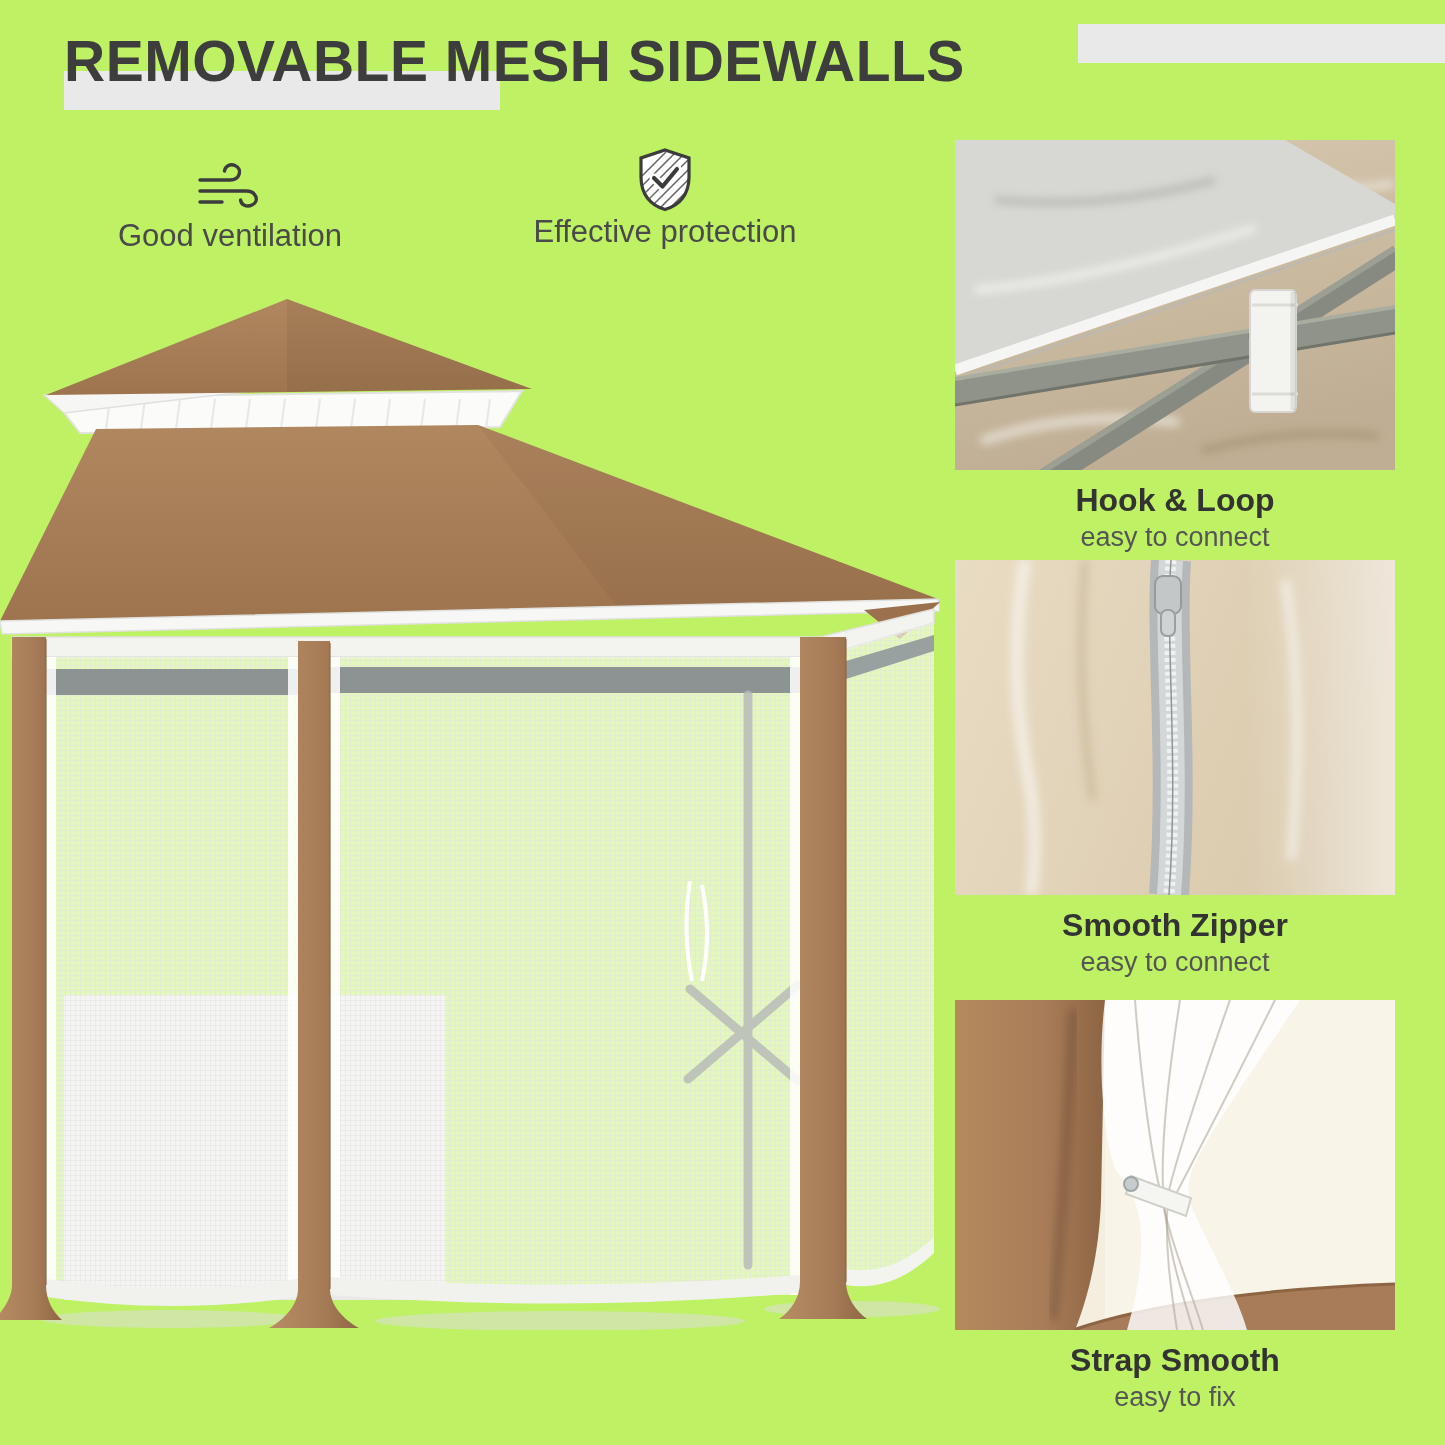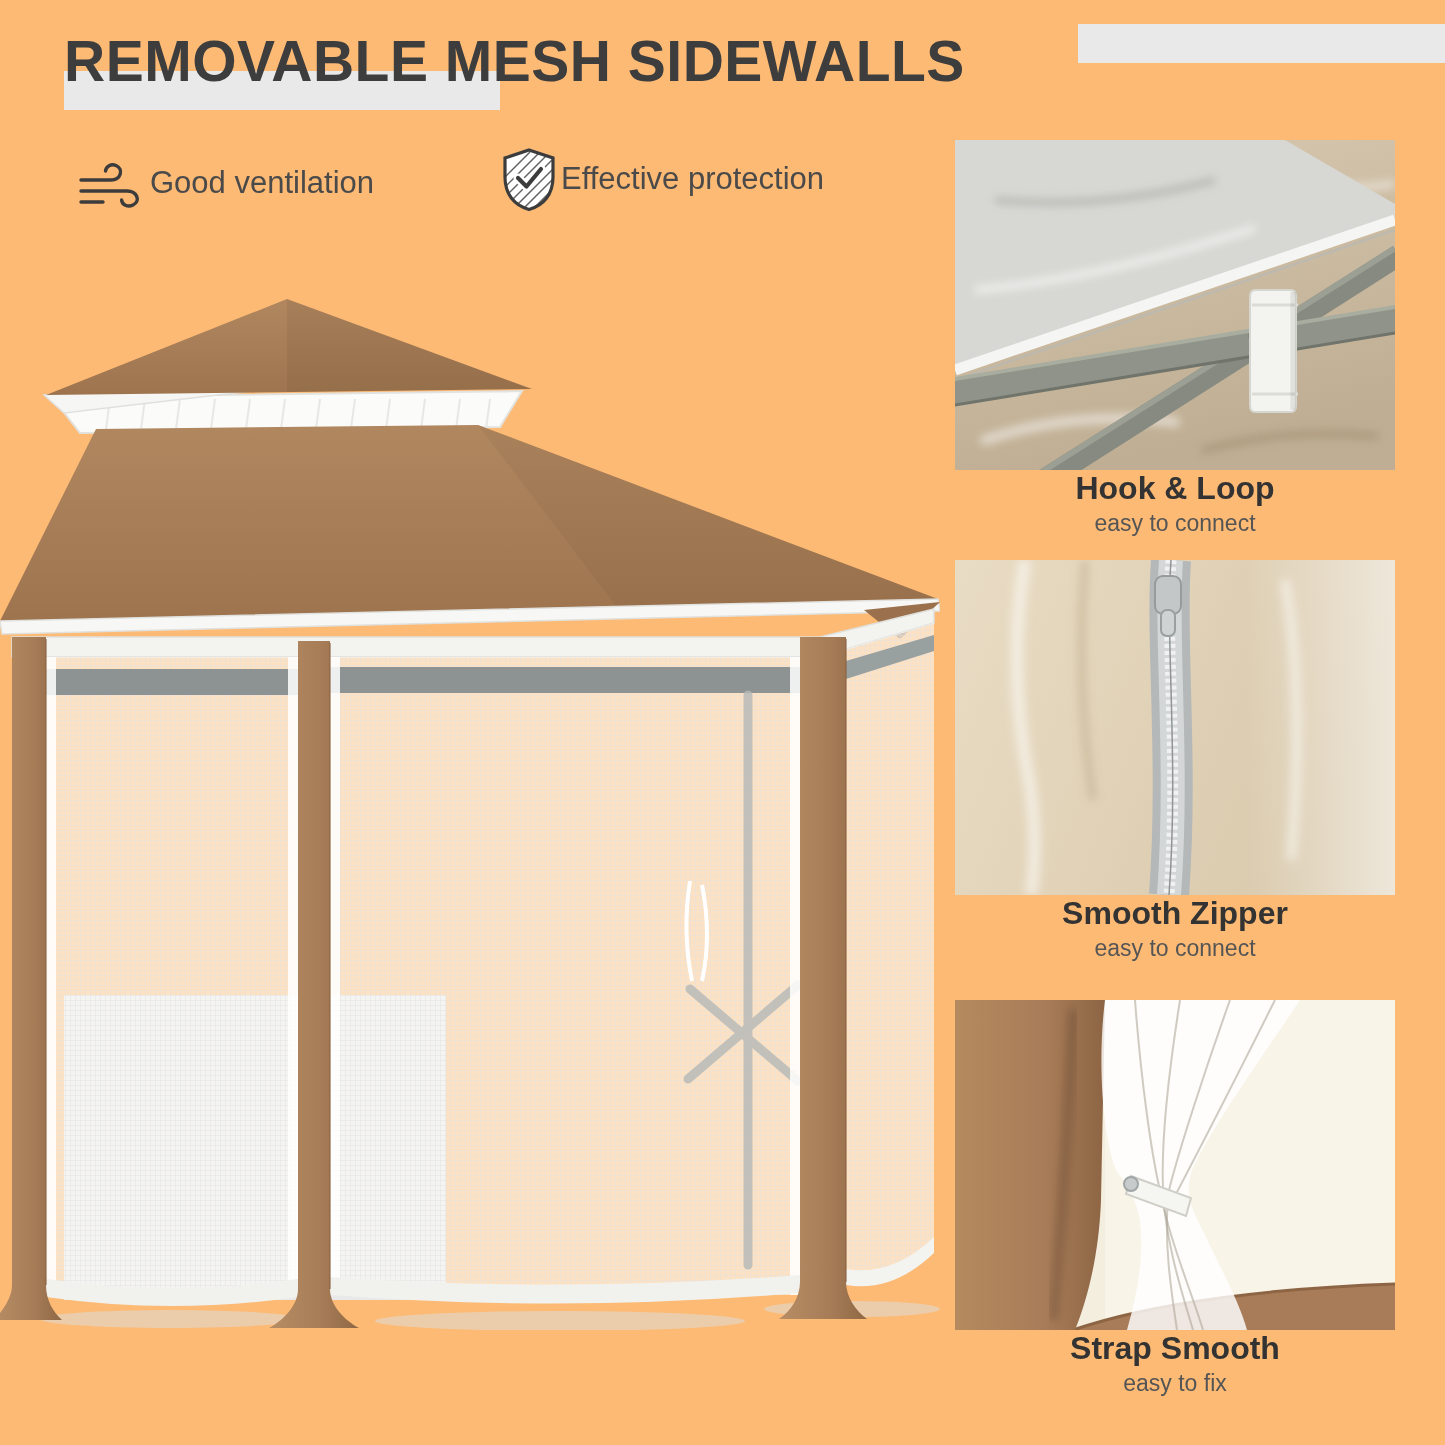--- a/index.html
+++ b/index.html
@@ -1,48 +1,48 @@
 <!DOCTYPE html>
 <html><head>
 <meta charset="utf-8">
 <style>
   html,body{margin:0;padding:0;background:#ffffff;}
   .canvas{
-    position:relative;width:1445px;height:1445px;background:#fdba74;
+    position:relative;width:1445px;height:1445px;background:#bef264;
     overflow:hidden;font-family:"Liberation Sans",sans-serif;color:#3d3d3d;
   }
   .accent-block{position:absolute;background:#e9e9e9;z-index:0;}
   .title-block{left:64px;top:71px;width:436px;height:39px;}
   .corner-block{left:1078px;top:24px;width:367px;height:39px;}
   .gazebo-block{left:64px;top:995px;width:382px;height:305px;}
 
   .title{
     position:absolute;left:64px;top:28px;margin:0;z-index:2;
     font-size:57px;font-weight:800;letter-spacing:0.5px;color:#3d3d3d;white-space:nowrap;
   }
 
-  .feature{position:absolute;z-index:2;display:flex;flex-direction:row;align-items:center;gap:3px;text-align:center;}
+  .feature{position:absolute;z-index:2;display:flex;flex-direction:column;align-items:center;gap:3px;text-align:center;}
   .feature-1{left:75px;top:150px;width:310px;}
   .feature-2{left:500px;top:146px;width:330px;}
   .icon-box{height:66px;display:flex;align-items:flex-end;justify-content:center;}
   .feature-label{font-size:31px;color:#4a4a4a;line-height:1.1;}
 
   .gazebo{position:absolute;left:0;top:285px;width:940px;height:1045px;z-index:1;}
   .gazebo svg{display:block;width:100%;height:100%;}
 
   .detail{position:absolute;left:955px;width:440px;margin:0;z-index:1;}
   .detail-1{top:140px;}
   .detail-2{top:560px;}
   .detail-3{top:1000px;}
   .photo{width:440px;height:330px;overflow:hidden;background:#e6dcc9;}
   .detail-2 .photo{height:335px;}
   .photo svg{display:block;width:100%;height:100%;}
-  .detail figcaption{text-align:center;}
+  .detail figcaption{text-align:center;margin-top:12px;}
   .detail-title{font-size:32px;font-weight:700;color:#333333;line-height:1.15;}
-  .detail-subtitle{font-size:23px;color:#555555;line-height:1.15;margin-top:3px;}
+  .detail-subtitle{font-size:27px;color:#555555;line-height:1.15;margin-top:3px;}
 </style>
 </head>
 <body>
 
 <div class="canvas">
 
   <div class="accent-block title-block"></div>
   <div class="accent-block corner-block"></div>
   <div class="accent-block gazebo-block"></div>
 

